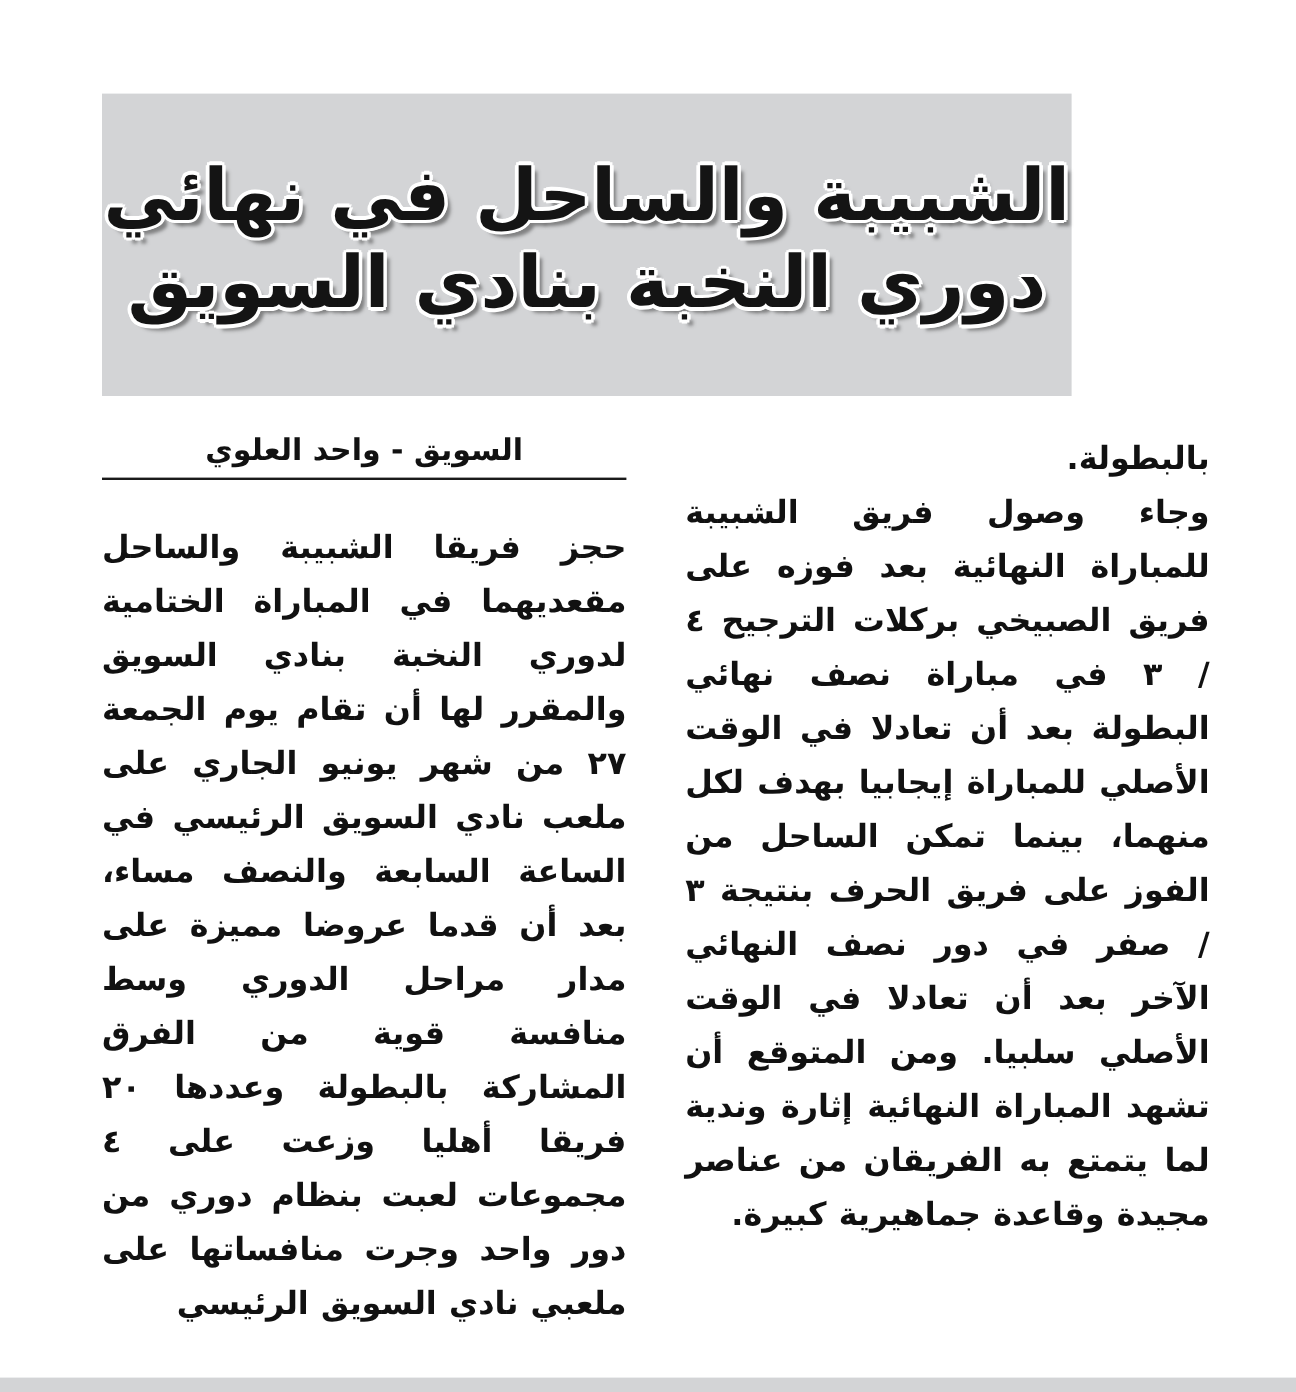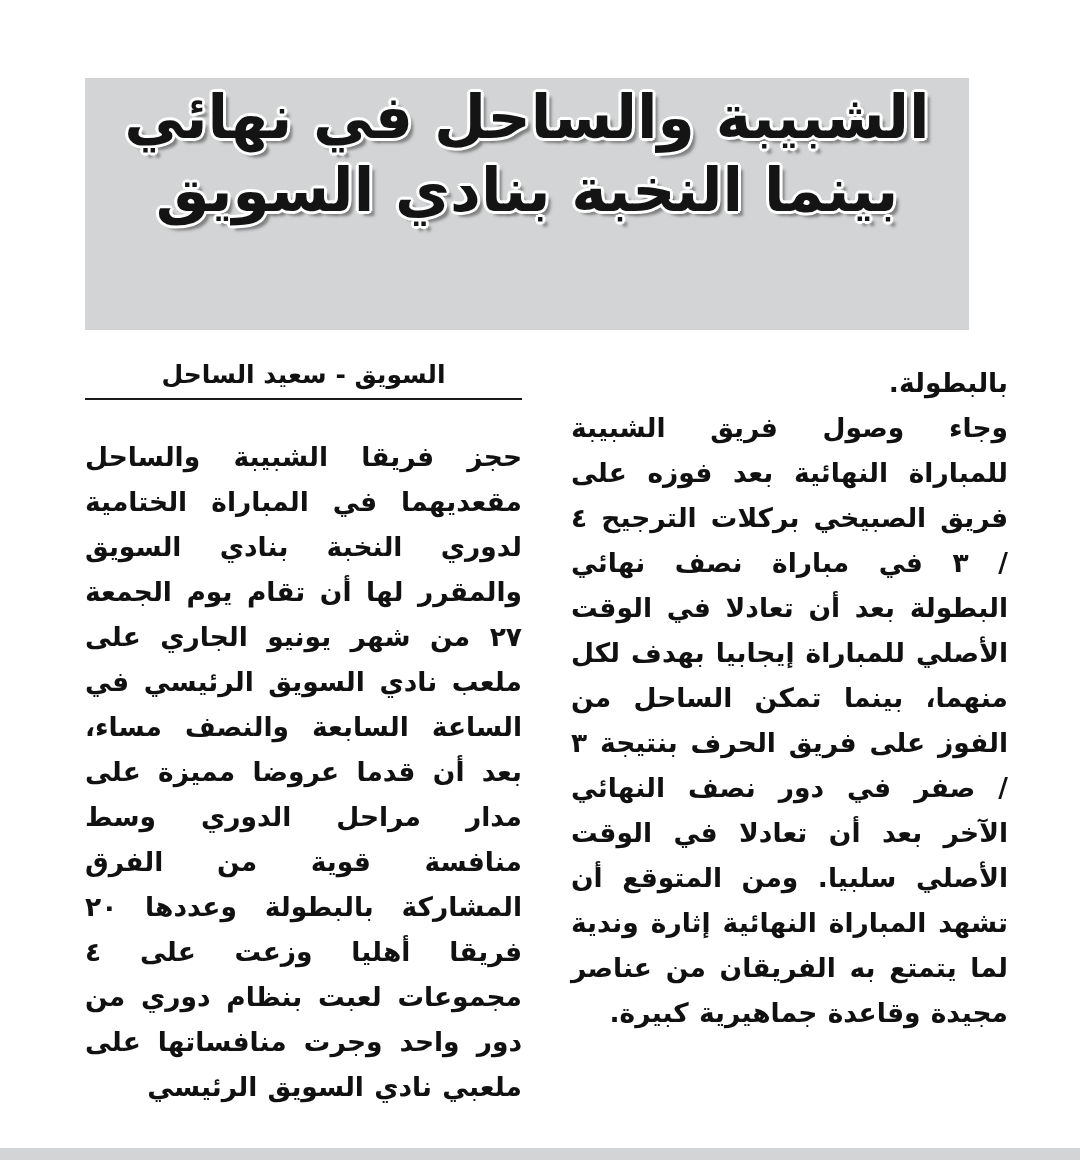--- a/index.html
+++ b/index.html
@@ -22,27 +22,27 @@
     position: absolute;
     inset: 0;
     background: #ffffff;
   }
 
   
   .headline-box {
     position: absolute;
     left: 85px;
     top: 78px;
-    width: 884px;
+    width: 808px;
     height: 252px;
     background: #d3d4d6;
     display: flex;
     flex-direction: column;
     align-items: center;
-    justify-content: flex-start;
+    justify-content: center;
     box-sizing: border-box;
     padding: 6px 18px 14px 18px;
   }
   .headline-line {
     direction: rtl;
     text-align: center;
     color: #141414;
     font-family: "DejaVu Sans", "Liberation Sans", sans-serif;
     font-weight: 700;
     font-size: 60px;
@@ -133,27 +133,27 @@
     background: #d3d4d6;
   }
 </style>
 </head>
 <body style="background: rgb(255, 255, 255);">
 
 <div class="page">
 
   <div class="headline-box" style="background: rgb(211, 212, 214);">
     <div class="headline-line l1">الشبيبة والساحل في نهائي</div>
-    <div class="headline-line l2">بينما النخبة بنادي السويق</div>
+    <div class="headline-line l2">دوري النخبة بنادي السويق</div>
   </div>
 
   <div class="columns">
 
     <div class="col col-right">
-      <div class="byline" style="color: rgb(17, 17, 17);">السويق - سعيد الساحل</div>
+      <div class="byline" style="color: rgb(17, 17, 17);">السويق - واحد العلوي</div>
       <div class="byline-rule" style="background: rgb(26, 26, 26);"></div>
       <p class="body-text para" style="color: rgb(17, 17, 17);">حجز فريقا الشبيبة والساحل مقعديهما في المباراة الختامية لدوري النخبة بنادي السويق والمقرر لها أن تقام يوم الجمعة ٢٧ من شهر يونيو الجاري على ملعب نادي السويق الرئيسي في الساعة السابعة والنصف مساء، بعد أن قدما عروضا مميزة على مدار مراحل الدوري وسط منافسة قوية من الفرق المشاركة بالبطولة وعددها ٢٠ فريقا أهليا وزعت على ٤ مجموعات لعبت بنظام دوري من دور واحد وجرت منافساتها على ملعبي نادي السويق الرئيسي</p>
     </div>
 
     <div class="col col-left">
       <p class="body-text para continuation" style="color: rgb(17, 17, 17);">بالبطولة.</p>
       <p class="body-text para" style="color: rgb(17, 17, 17);">وجاء وصول فريق الشبيبة للمباراة النهائية بعد فوزه على فريق الصبيخي بركلات الترجيح ٤ / ٣ في مباراة نصف نهائي البطولة بعد أن تعادلا في الوقت الأصلي للمباراة إيجابيا بهدف لكل منهما، بينما تمكن الساحل من الفوز على فريق الحرف بنتيجة ٣ / صفر في دور نصف النهائي الآخر بعد أن تعادلا في الوقت الأصلي سلبيا. ومن المتوقع أن تشهد المباراة النهائية إثارة وندية لما يتمتع به الفريقان من عناصر مجيدة وقاعدة جماهيرية كبيرة.</p>
     </div>
 
   </div>

